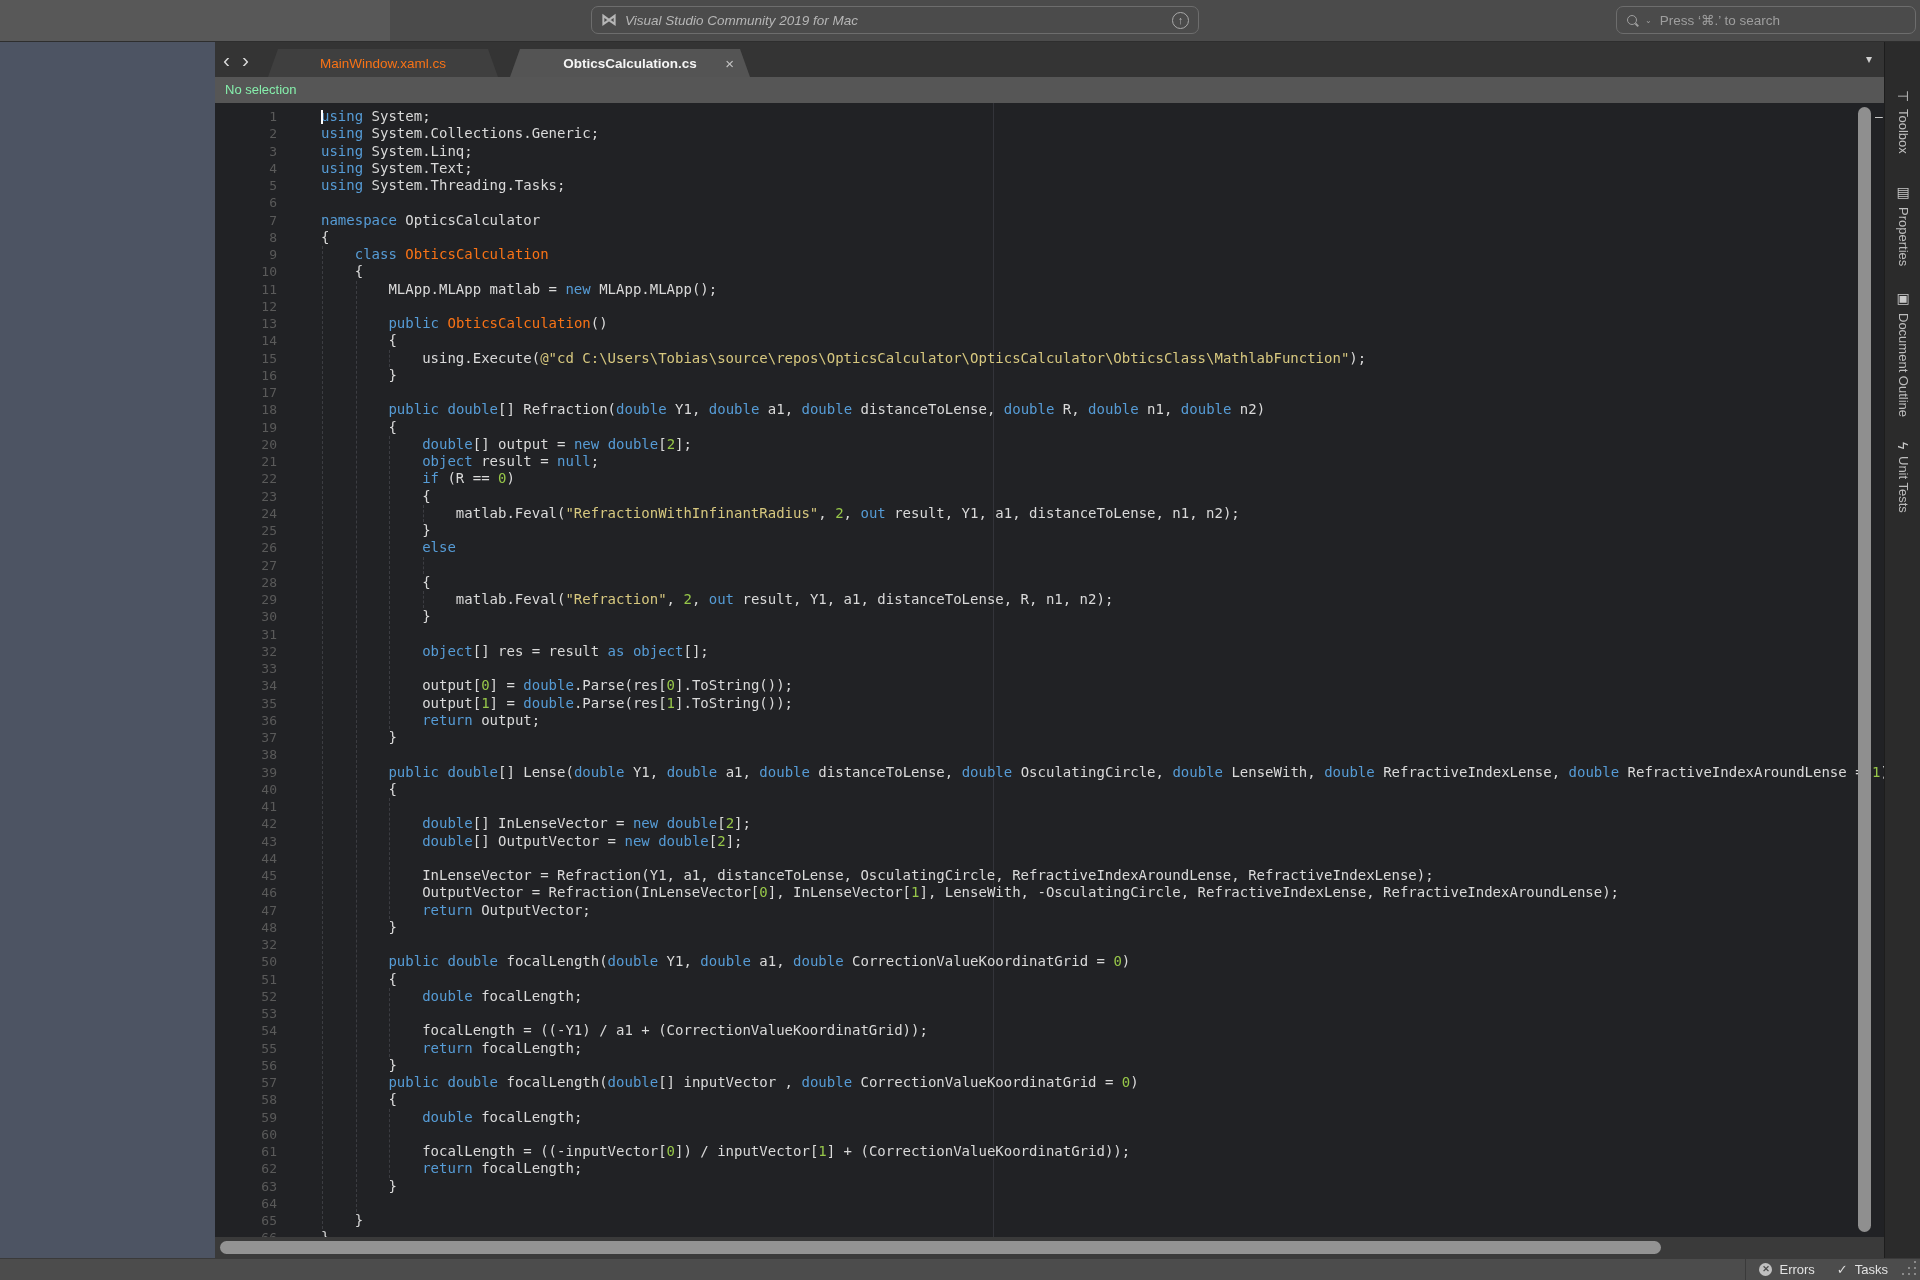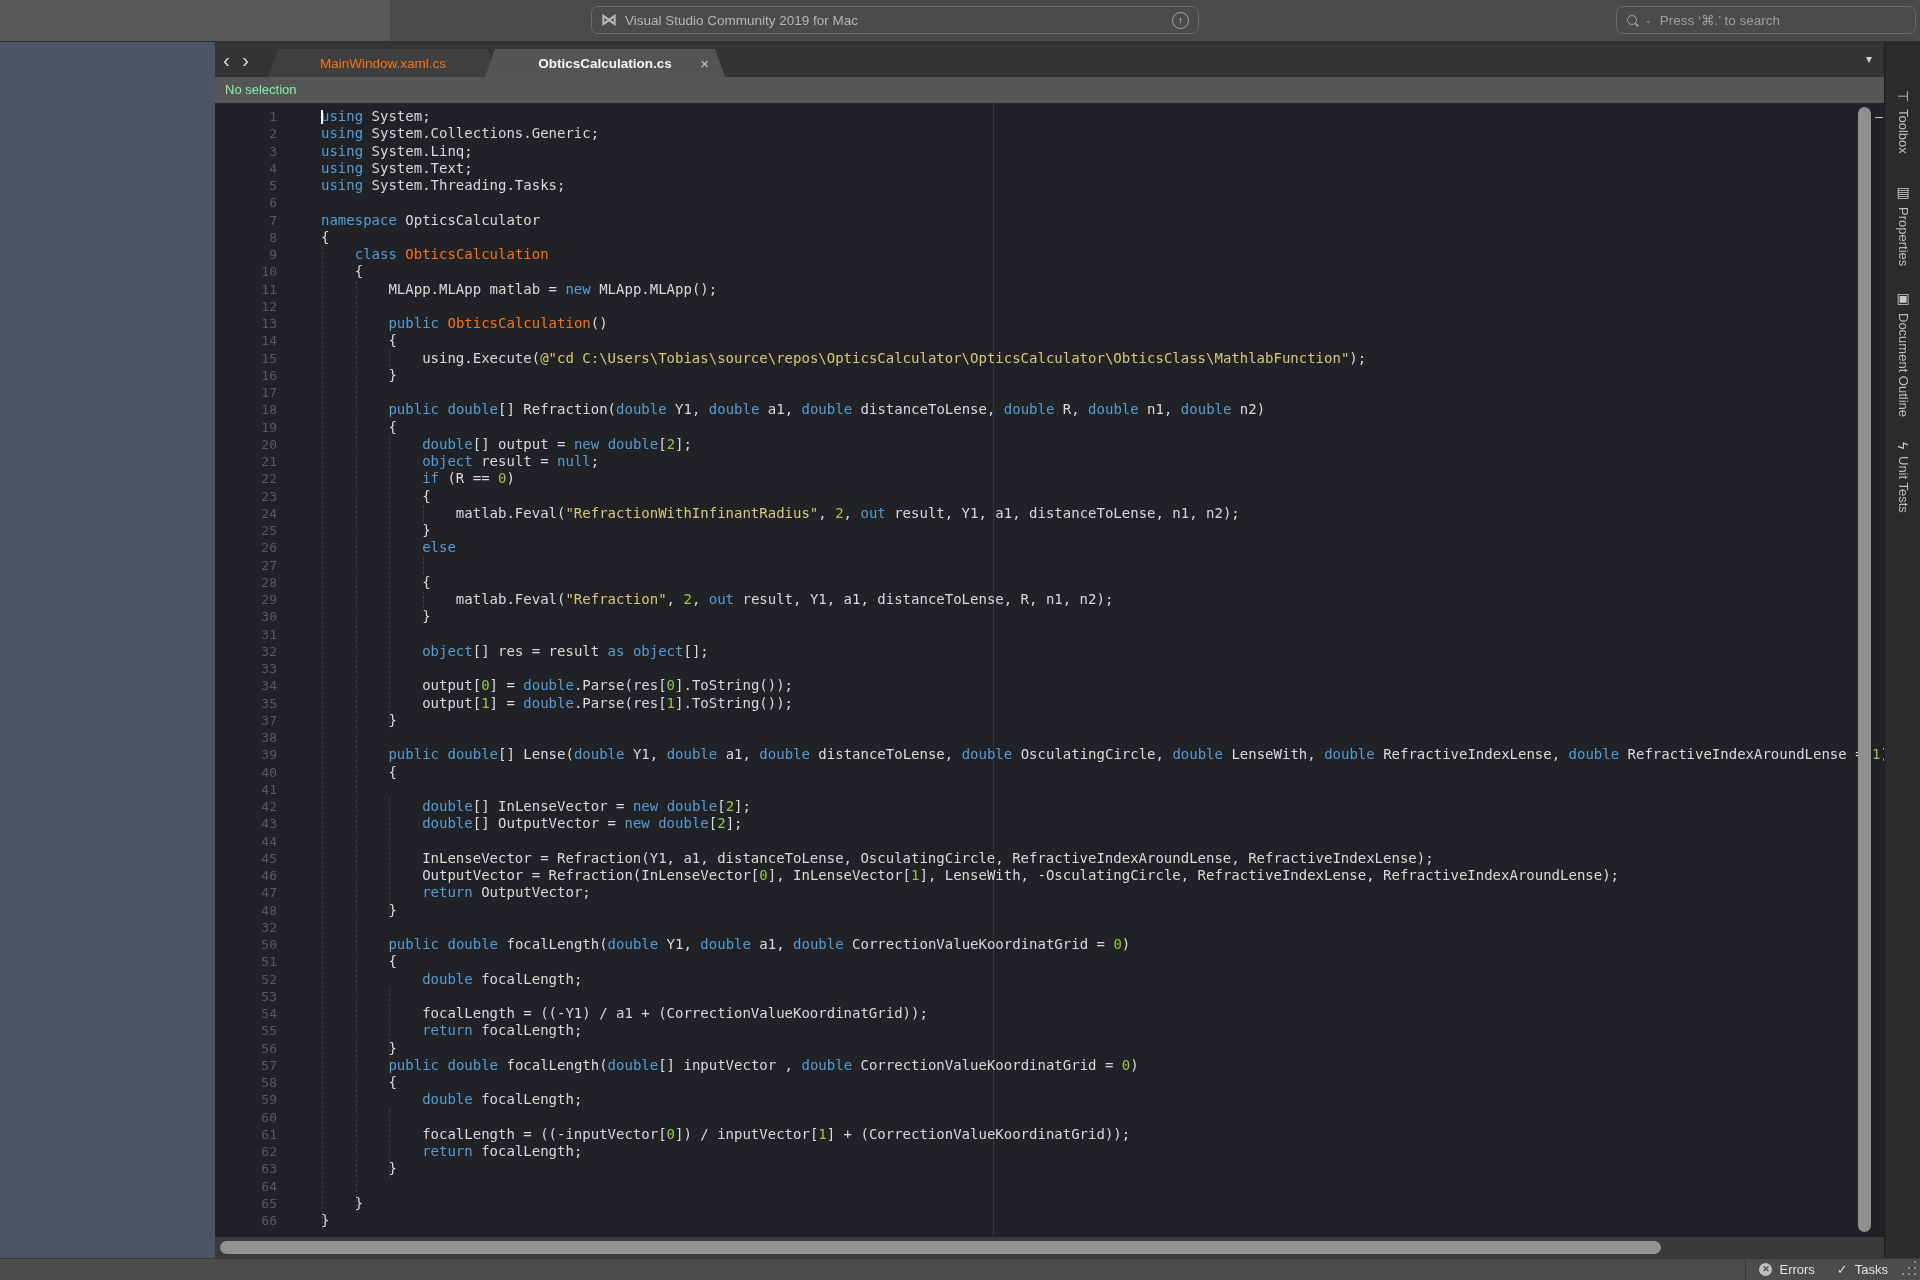--- a/index.html
+++ b/index.html
@@ -7,21 +7,21 @@
        font-family:"Liberation Sans",sans-serif;-webkit-font-smoothing:antialiased;}
 
   
   .titlebar{position:absolute;left:0;top:0;width:1920px;height:42px;background:#4b4b4b;
             border-bottom:1px solid #2e2e2e;box-sizing:border-box;}
   .titlebar-left{position:absolute;left:0;top:0;width:390px;height:41px;background:#585858;}
   .title-widget{position:absolute;left:591px;top:6px;width:608px;height:28px;
                 border:1px solid #6d6d6d;border-radius:7px;display:flex;align-items:center;
                 padding:0 9px;box-sizing:border-box;color:#b6b6b6;font-size:13.5px;gap:8px;}
   .vs-logo{font-size:16px;font-weight:bold;color:#b6b6b6;line-height:1;}
-  .title-text{flex:1;text-align:left;white-space:nowrap;overflow:hidden;}
+  .title-text{flex:1;text-align:left;white-space:nowrap;overflow:hidden;font-style:italic;}
   .update-btn{width:17px;height:17px;border:1.4px solid #a9a9a9;border-radius:50%;
               display:flex;align-items:center;justify-content:center;font-size:11px;color:#b6b6b6;
               box-sizing:border-box;}
   .search-widget{position:absolute;left:1616px;top:6px;width:300px;height:28px;
                  border:1px solid #6d6d6d;border-radius:7px;display:flex;align-items:center;
                  padding:0 9px;box-sizing:border-box;color:#9e9e9e;font-size:13.5px;gap:4px;}
   .lens{position:relative;width:15px;height:15px;flex:0 0 15px;}
   .lens::before{content:"";position:absolute;left:1px;top:2px;width:8px;height:8px;
                 border:1.5px solid #9e9e9e;border-radius:50%;}
   .lens::after{content:"";position:absolute;left:9px;top:11px;width:4px;height:1.5px;
@@ -32,21 +32,21 @@
   .behind-window{position:absolute;left:0;top:42px;width:215px;height:1216px;background:#4d5463;}
 
   
   .tabstrip{position:absolute;left:215px;top:42px;width:1669px;height:35px;background:#343434;}
   .nav-arrows{position:absolute;left:8px;top:0;height:35px;display:flex;align-items:center;gap:12px;
               color:#d9d9d9;font-size:21px;}
   .nav-arrows span{line-height:1;cursor:default;}
   .tab{position:absolute;top:7px;height:28px;display:flex;align-items:center;justify-content:center;
        font-size:13.5px;clip-path:polygon(10px 0,calc(100% - 10px) 0,100% 100%,0 100%);}
   .tab-inactive{left:53px;width:230px;background:#3f3f3f;color:#f97316;}
-  .tab-active{left:270px;width:240px;background:#545454;color:#f5f5f5;font-weight:bold;}
+  .tab-active{left:295px;width:240px;background:#545454;color:#f5f5f5;font-weight:bold;}
   .tab-close{position:absolute;right:16px;top:50%;transform:translateY(-50%);font-weight:normal;
              color:#c4c4c4;font-size:15px;line-height:1;}
   .tab-overflow{position:absolute;right:12px;top:11px;color:#cfcfcf;font-size:12px;line-height:1;}
 
   
   .breadcrumb{position:absolute;left:215px;top:77px;width:1669px;height:26px;background:#565656;
               color:#86efac;font-size:13px;line-height:26px;padding-left:10px;box-sizing:border-box;}
 
   
   .editor{position:absolute;left:215px;top:103px;width:1669px;height:1134px;background:#212225;
@@ -175,20 +175,21 @@
       <div class="cl"><span class="ln">26</span><span class="code"><span class="tk-p">            </span><span class="tk-k">else</span></span></div>
       <div class="cl"><span class="ln">27</span><span class="code"></span></div>
       <div class="cl"><span class="ln">28</span><span class="code"><span class="tk-p">            {</span></span></div>
       <div class="cl"><span class="ln">29</span><span class="code"><span class="tk-p">                matlab.Feval(</span><span class="tk-s">"Refraction"</span><span class="tk-p">, </span><span class="tk-n">2</span><span class="tk-p">, </span><span class="tk-k">out</span><span class="tk-p"> result, Y1, a1, distanceToLense, R, n1, n2);</span></span></div>
       <div class="cl"><span class="ln">30</span><span class="code"><span class="tk-p">            }</span></span></div>
       <div class="cl"><span class="ln">31</span><span class="code"></span></div>
       <div class="cl"><span class="ln">32</span><span class="code"><span class="tk-p">            </span><span class="tk-k">object</span><span class="tk-p">[] res = result </span><span class="tk-k">as</span><span class="tk-p"> </span><span class="tk-k">object</span><span class="tk-p">[];</span></span></div>
       <div class="cl"><span class="ln">33</span><span class="code"></span></div>
       <div class="cl"><span class="ln">34</span><span class="code"><span class="tk-p">            output[</span><span class="tk-n">0</span><span class="tk-p">] = </span><span class="tk-k">double</span><span class="tk-p">.Parse(res[</span><span class="tk-n">0</span><span class="tk-p">].ToString());</span></span></div>
       <div class="cl"><span class="ln">35</span><span class="code"><span class="tk-p">            output[</span><span class="tk-n">1</span><span class="tk-p">] = </span><span class="tk-k">double</span><span class="tk-p">.Parse(res[</span><span class="tk-n">1</span><span class="tk-p">].ToString());</span></span></div>
+      <div class="cl"><span class="ln">36</span><span class="code"><span class="tk-p">            </span><span class="tk-k">return</span><span class="tk-p"> output;</span></span></div>
       <div class="cl"><span class="ln">37</span><span class="code"><span class="tk-p">        }</span></span></div>
       <div class="cl"><span class="ln">38</span><span class="code"></span></div>
       <div class="cl"><span class="ln">39</span><span class="code"><span class="tk-p">        </span><span class="tk-k">public</span><span class="tk-p"> </span><span class="tk-k">double</span><span class="tk-p">[] Lense(</span><span class="tk-k">double</span><span class="tk-p"> Y1, </span><span class="tk-k">double</span><span class="tk-p"> a1, </span><span class="tk-k">double</span><span class="tk-p"> distanceToLense, </span><span class="tk-k">double</span><span class="tk-p"> OsculatingCircle, </span><span class="tk-k">double</span><span class="tk-p"> LenseWith, </span><span class="tk-k">double</span><span class="tk-p"> RefractiveIndexLense, </span><span class="tk-k">double</span><span class="tk-p"> RefractiveIndexAroundLense = </span><span class="tk-n">1</span><span class="tk-p">)</span></span></div>
       <div class="cl"><span class="ln">40</span><span class="code"><span class="tk-p">        {</span></span></div>
       <div class="cl"><span class="ln">41</span><span class="code"></span></div>
       <div class="cl"><span class="ln">42</span><span class="code"><span class="tk-p">            </span><span class="tk-k">double</span><span class="tk-p">[] InLenseVector = </span><span class="tk-k">new</span><span class="tk-p"> </span><span class="tk-k">double</span><span class="tk-p">[</span><span class="tk-n">2</span><span class="tk-p">];</span></span></div>
       <div class="cl"><span class="ln">43</span><span class="code"><span class="tk-p">            </span><span class="tk-k">double</span><span class="tk-p">[] OutputVector = </span><span class="tk-k">new</span><span class="tk-p"> </span><span class="tk-k">double</span><span class="tk-p">[</span><span class="tk-n">2</span><span class="tk-p">];</span></span></div>
       <div class="cl"><span class="ln">44</span><span class="code"></span></div>
       <div class="cl"><span class="ln">45</span><span class="code"><span class="tk-p">            InLenseVector = Refraction(Y1, a1, distanceToLense, OsculatingCircle, RefractiveIndexAroundLense, RefractiveIndexLense);</span></span></div>
       <div class="cl"><span class="ln">46</span><span class="code"><span class="tk-p">            OutputVector = Refraction(InLenseVector[</span><span class="tk-n">0</span><span class="tk-p">], InLenseVector[</span><span class="tk-n">1</span><span class="tk-p">], LenseWith, -OsculatingCircle, RefractiveIndexLense, RefractiveIndexAroundLense);</span></span></div>

